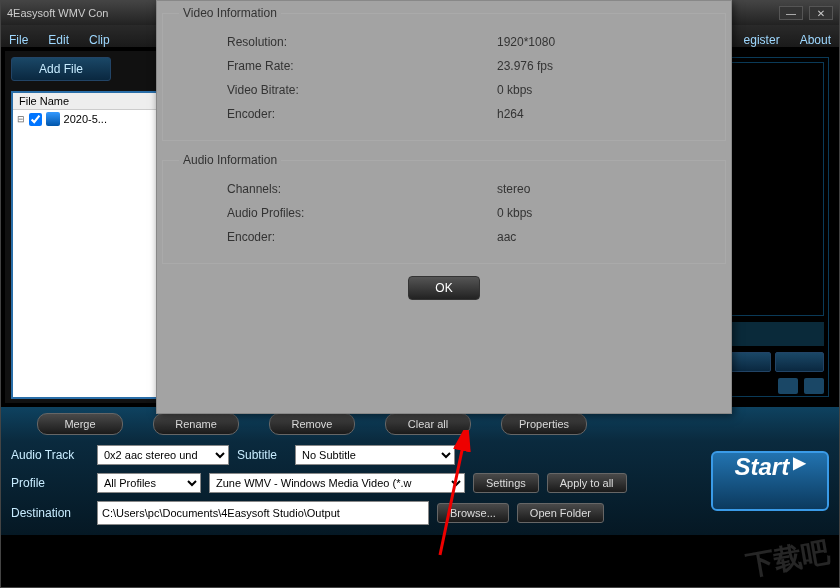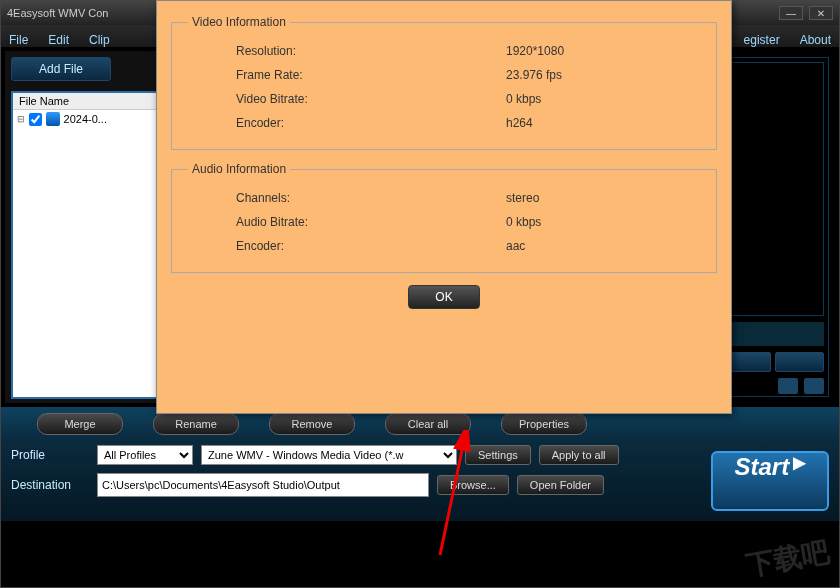--- a/index.html
+++ b/index.html
@@ -42,21 +42,21 @@
 .bc-left { flex:1; display:flex; flex-direction:column; gap:8px; }
 .bc-row { display:flex; align-items:center; gap:8px; }
 .bc-label { width: 78px; color:#c8ecff; font-size:12px; }
 .bc-input { height:20px; background:#fff; border:1px solid #888; padding:11px 4px; font-size:11px; }
 .bc-select { height:20px; background:#fff; border:1px solid #888; font-size:11px; padding:0 2px; }
 .bc-btn-sm { height:20px; padding:0 12px; background: linear-gradient(#4a4a4a,#1a1a1a); color:#ddd; border:1px solid #666; border-radius:3px; font-size:11px; cursor:pointer; }
 .start-btn { width:118px; height:60px; background: linear-gradient(#2273b0,#0c3a5e); color:#fff; border:2px solid #3a9be8; border-radius:6px; font-size:24px; font-weight:bold; font-style:italic; cursor:pointer; display:flex; align-items:flex-start; justify-content:center; gap:4px; margin-top:6px; }
 .start-btn::after { content:"▶"; font-size:16px; font-style:normal; }
 
 
-.dialog { position:absolute; left:156px; top:0; width:576px; height:414px; background:#fdba74; border:1px solid #888; box-shadow: 2px 2px 8px rgba(0,0,0,0.5); padding:14px; }
+.dialog { position:absolute; left:156px; top:0; width:576px; height:414px; background:#a3a3a3; border:1px solid #888; box-shadow: 2px 2px 8px rgba(0,0,0,0.5); padding:5px; }
 fieldset { border:1px solid #aaa; padding:10px 16px 14px; margin-bottom:12px; }
 legend { font-size:12px; color:#333; padding:0 4px; }
 .info-row { display:flex; padding:5px 0; }
 .info-label { width:270px; font-size:12px; color:#333;margin-left:48px; }
 .info-value { font-size:12px; color:#333; }
 .ok-btn { display:block; margin:8px auto 0; width:72px; height:24px; background: linear-gradient(#555,#222); color:#fff; border:1px solid #333; border-radius:4px; font-size:12px; cursor:pointer; }
 
 
 .red-arrow { position:absolute; left:430px; top:430px; width:60px; height:130px; pointer-events:none; }
 .red-arrow svg { width:100%; height:100%; }
@@ -86,21 +86,21 @@
 
   <div class="main-area">
     <div class="file-panel">
       <button class="add-file-btn">Add File</button>
       <div class="file-list">
         <div class="file-list-header">File Name</div>
         <div class="file-row">
           <span style="font-size:9px;color:#666">⊟</span>
           <input type="checkbox" checked="" style="">
           <span class="file-icon"></span>
-          <span class="file-label">2024-0...</span>
+          <span class="file-label">2020-5...</span>
         </div>
       </div>
     </div>
     <div class="preview-panel">
       <div class="preview-video"></div>
       <div class="playback-bar"></div>
       <div class="playback-controls">
         <div class="pb-btn"></div>
         <div class="pb-btn"></div>
         <div class="pb-btn"></div>
@@ -117,22 +117,28 @@
     <button class="tb-btn">Merge</button>
     <button class="tb-btn">Rename</button>
     <button class="tb-btn">Remove</button>
     <button class="tb-btn">Clear all</button>
     <button class="tb-btn">Properties</button>
   </div>
 
   <div class="bottom-controls">
     <div class="bc-left">
       <div class="bc-row">
+        <span class="bc-label">Audio Track</span>
+        <select class="bc-select" style="width:132px"><option>0x2 aac stereo und</option></select>
+        <span class="bc-label" style="width:50px">Subtitle</span>
+        <select class="bc-select" style="width:160px"><option>No Subtitle</option></select>
+      </div>
+      <div class="bc-row">
         <span class="bc-label">Profile</span>
-        <select class="bc-select" style="width:96px"><option>All Profiles</option></select>
+        <select class="bc-select" style="width:104px"><option>All Profiles</option></select>
         <select class="bc-select" style="width:256px"><option>Zune WMV - Windows Media Video (*.w</option></select>
         <button class="bc-btn-sm">Settings</button>
         <button class="bc-btn-sm">Apply to all</button>
       </div>
       <div class="bc-row">
         <span class="bc-label">Destination</span>
         <input class="bc-input" style="width: 332px;" value="C:\Users\pc\Documents\4Easysoft Studio\Output">
         <button class="bc-btn-sm">Browse...</button>
         <button class="bc-btn-sm">Open Folder</button>
       </div>
@@ -163,21 +169,21 @@
         <span class="info-value">h264</span>
       </div>
   </fieldset>
   <fieldset>
     <legend>Audio Information</legend>
     <div class="info-row">
         <span class="info-label">Channels:</span>
         <span class="info-value">stereo</span>
       </div>
     <div class="info-row">
-        <span class="info-label">Audio Bitrate:</span>
+        <span class="info-label">Audio Profiles:</span>
         <span class="info-value">0 kbps</span>
       </div>
     <div class="info-row">
         <span class="info-label">Encoder:</span>
         <span class="info-value">aac</span>
       </div>
   </fieldset>
   <button class="ok-btn">OK</button>
 </div>
 

